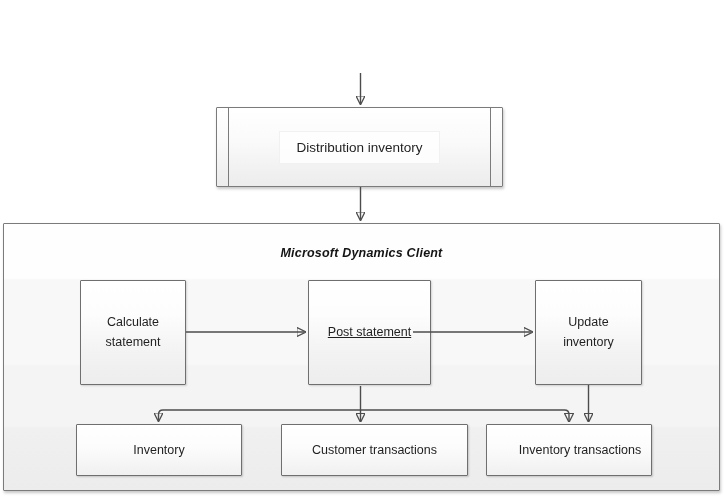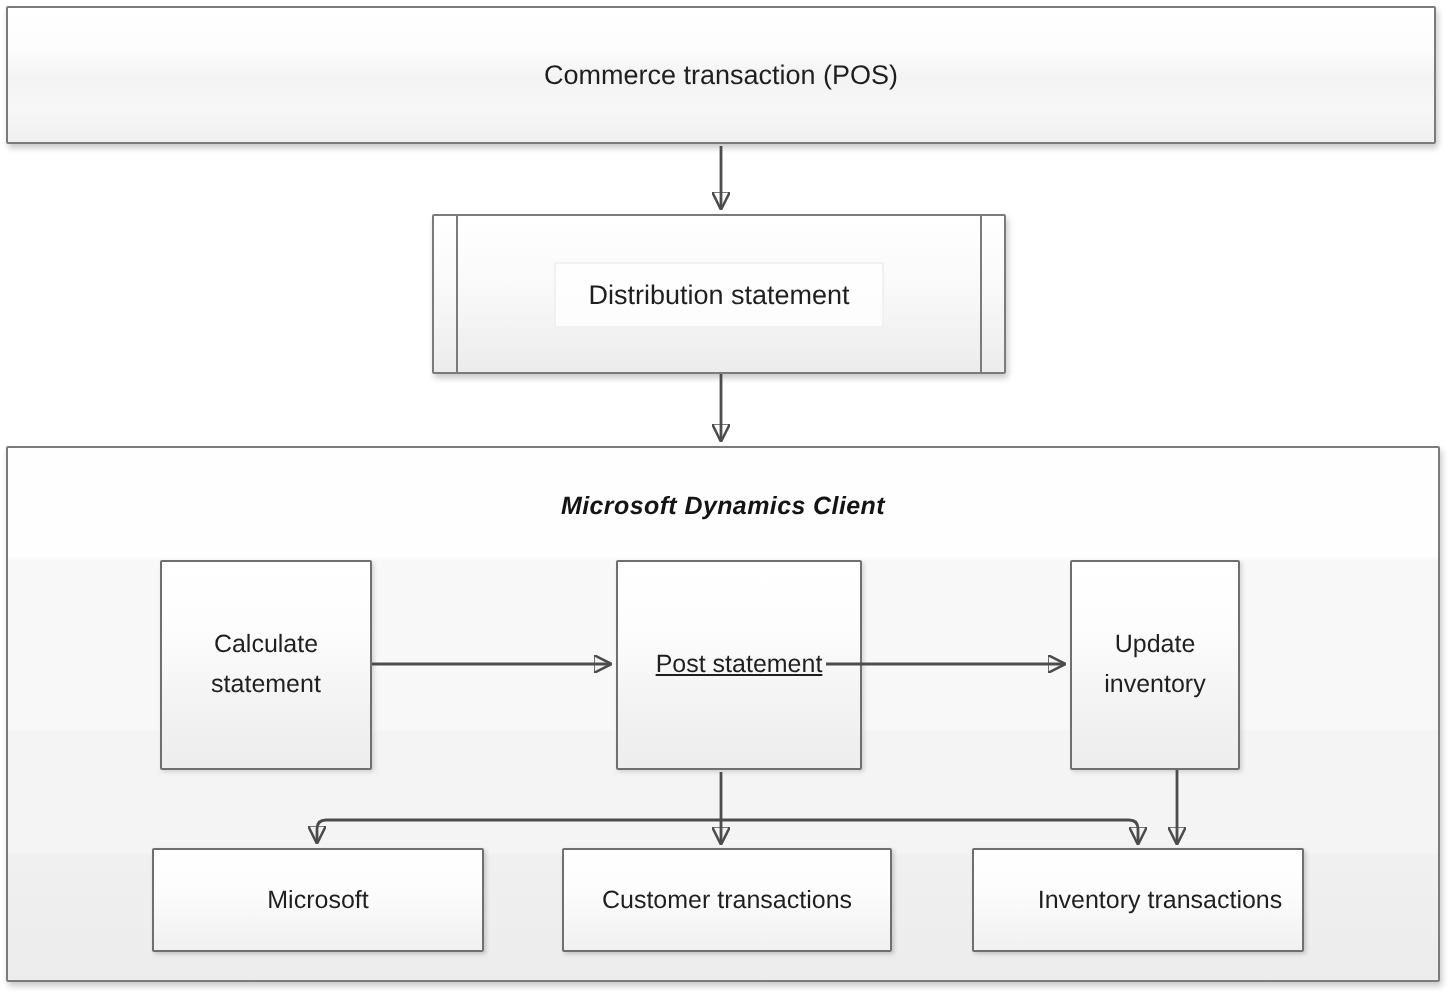--- a/index.html
+++ b/index.html
@@ -71,74 +71,71 @@
   .process-box {
     top: 280px; height: 105px;
     font-size: 12.5px;
     line-height: 1.55;
     background: linear-gradient(180deg, #ffffff 0%, #fdfdfd 32%, #f3f3f3 68%, #ededed 100%);
     border-color: #6f6f6f;
     box-shadow: 1px 1px 2px rgba(0,0,0,0.15);
   }
   .box-calculate { left: 80px;  width: 106px; padding: 0 12px; }
   .box-post      { left: 308px; width: 123px; padding: 0 2px; text-decoration: underline; }
-  .box-update    { left: 535px; width: 85px; padding: 0 16px; }
+  .box-update    { left: 535px; width: 107px; padding: 0 16px; }
   .output-box {
     top: 424px; height: 52px;
     font-size: 12.5px;
     background: linear-gradient(180deg, #ffffff 0%, #fcfcfc 45%, #f0f0f0 100%);
     border-color: #6f6f6f;
     box-shadow: 1px 1px 2px rgba(0,0,0,0.18);
   }
   .box-financials { left: 76px;  width: 166px; }
-  .box-customer   { left: 281px; width: 165px; }
+  .box-customer   { left: 281px; width: 187px; }
   .box-inventory  { left: 486px; width: 166px; padding-left: 22px; }
   .connectors {
     position: absolute;
     left: 0; top: 0;
     width: 724px; height: 498px;
     pointer-events: none;
   }
   .connectors path {
     fill: none;
     stroke: #4c4c4c;
     stroke-width: 1.4;
   }
 </style>
 </head>
 <body>
 
 <div class="stage">
 
-  <div class="shape top-box">
-    <span>Commerce transaction (POS)</span>
-  </div>
 
   <div class="shape schedule-box">
     <div class="side-bar left"></div>
     <div class="side-bar right"></div>
-    <span class="schedule-label">Distribution statement</span>
+    <span class="schedule-label">Distribution inventory</span>
   </div>
 
   <div class="client-container">
     <div class="container-title">Microsoft Dynamics Client</div>
   </div>
 
   <div class="shape process-box box-calculate">
     <span>Calculate statement</span>
   </div>
   <div class="shape process-box box-post">
     <span>Post statement</span>
   </div>
   <div class="shape process-box box-update">
     <span>Update inventory</span>
   </div>
 
   <div class="shape output-box box-financials">
-    <span>Microsoft</span>
+    <span>Inventory</span>
   </div>
   <div class="shape output-box box-customer">
     <span>Customer transactions</span>
   </div>
   <div class="shape output-box box-inventory">
     <span>Inventory transactions</span>
   </div>
 
   <svg class="connectors" viewBox="0 0 724 498" xmlns="http://www.w3.org/2000/svg">
     <defs>

